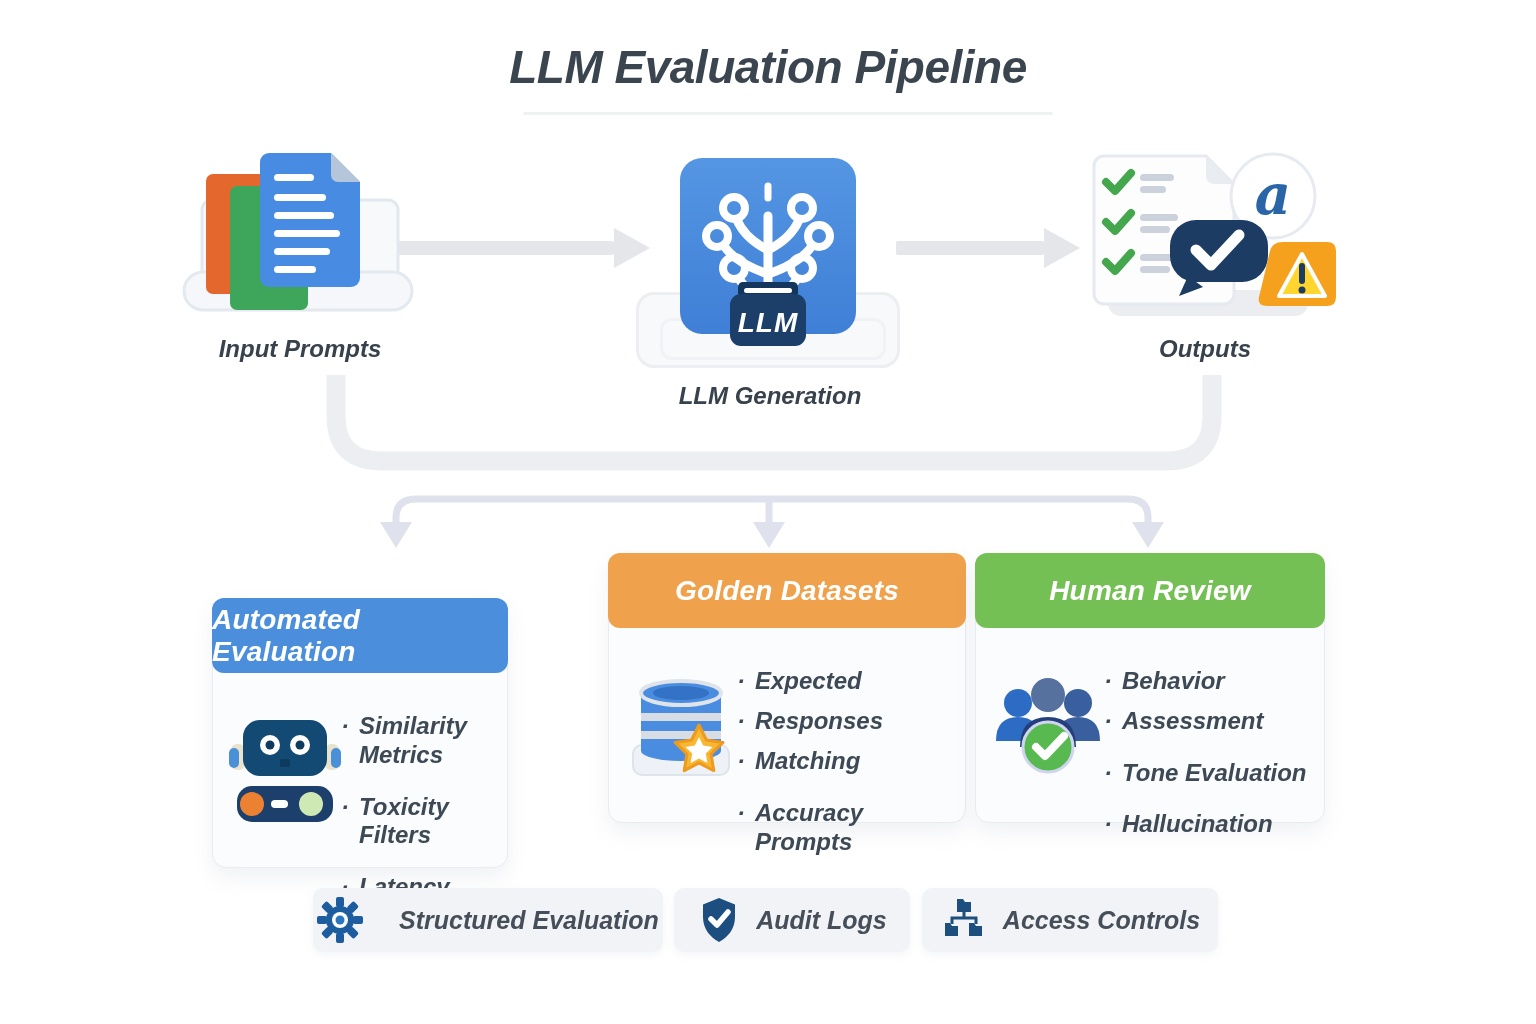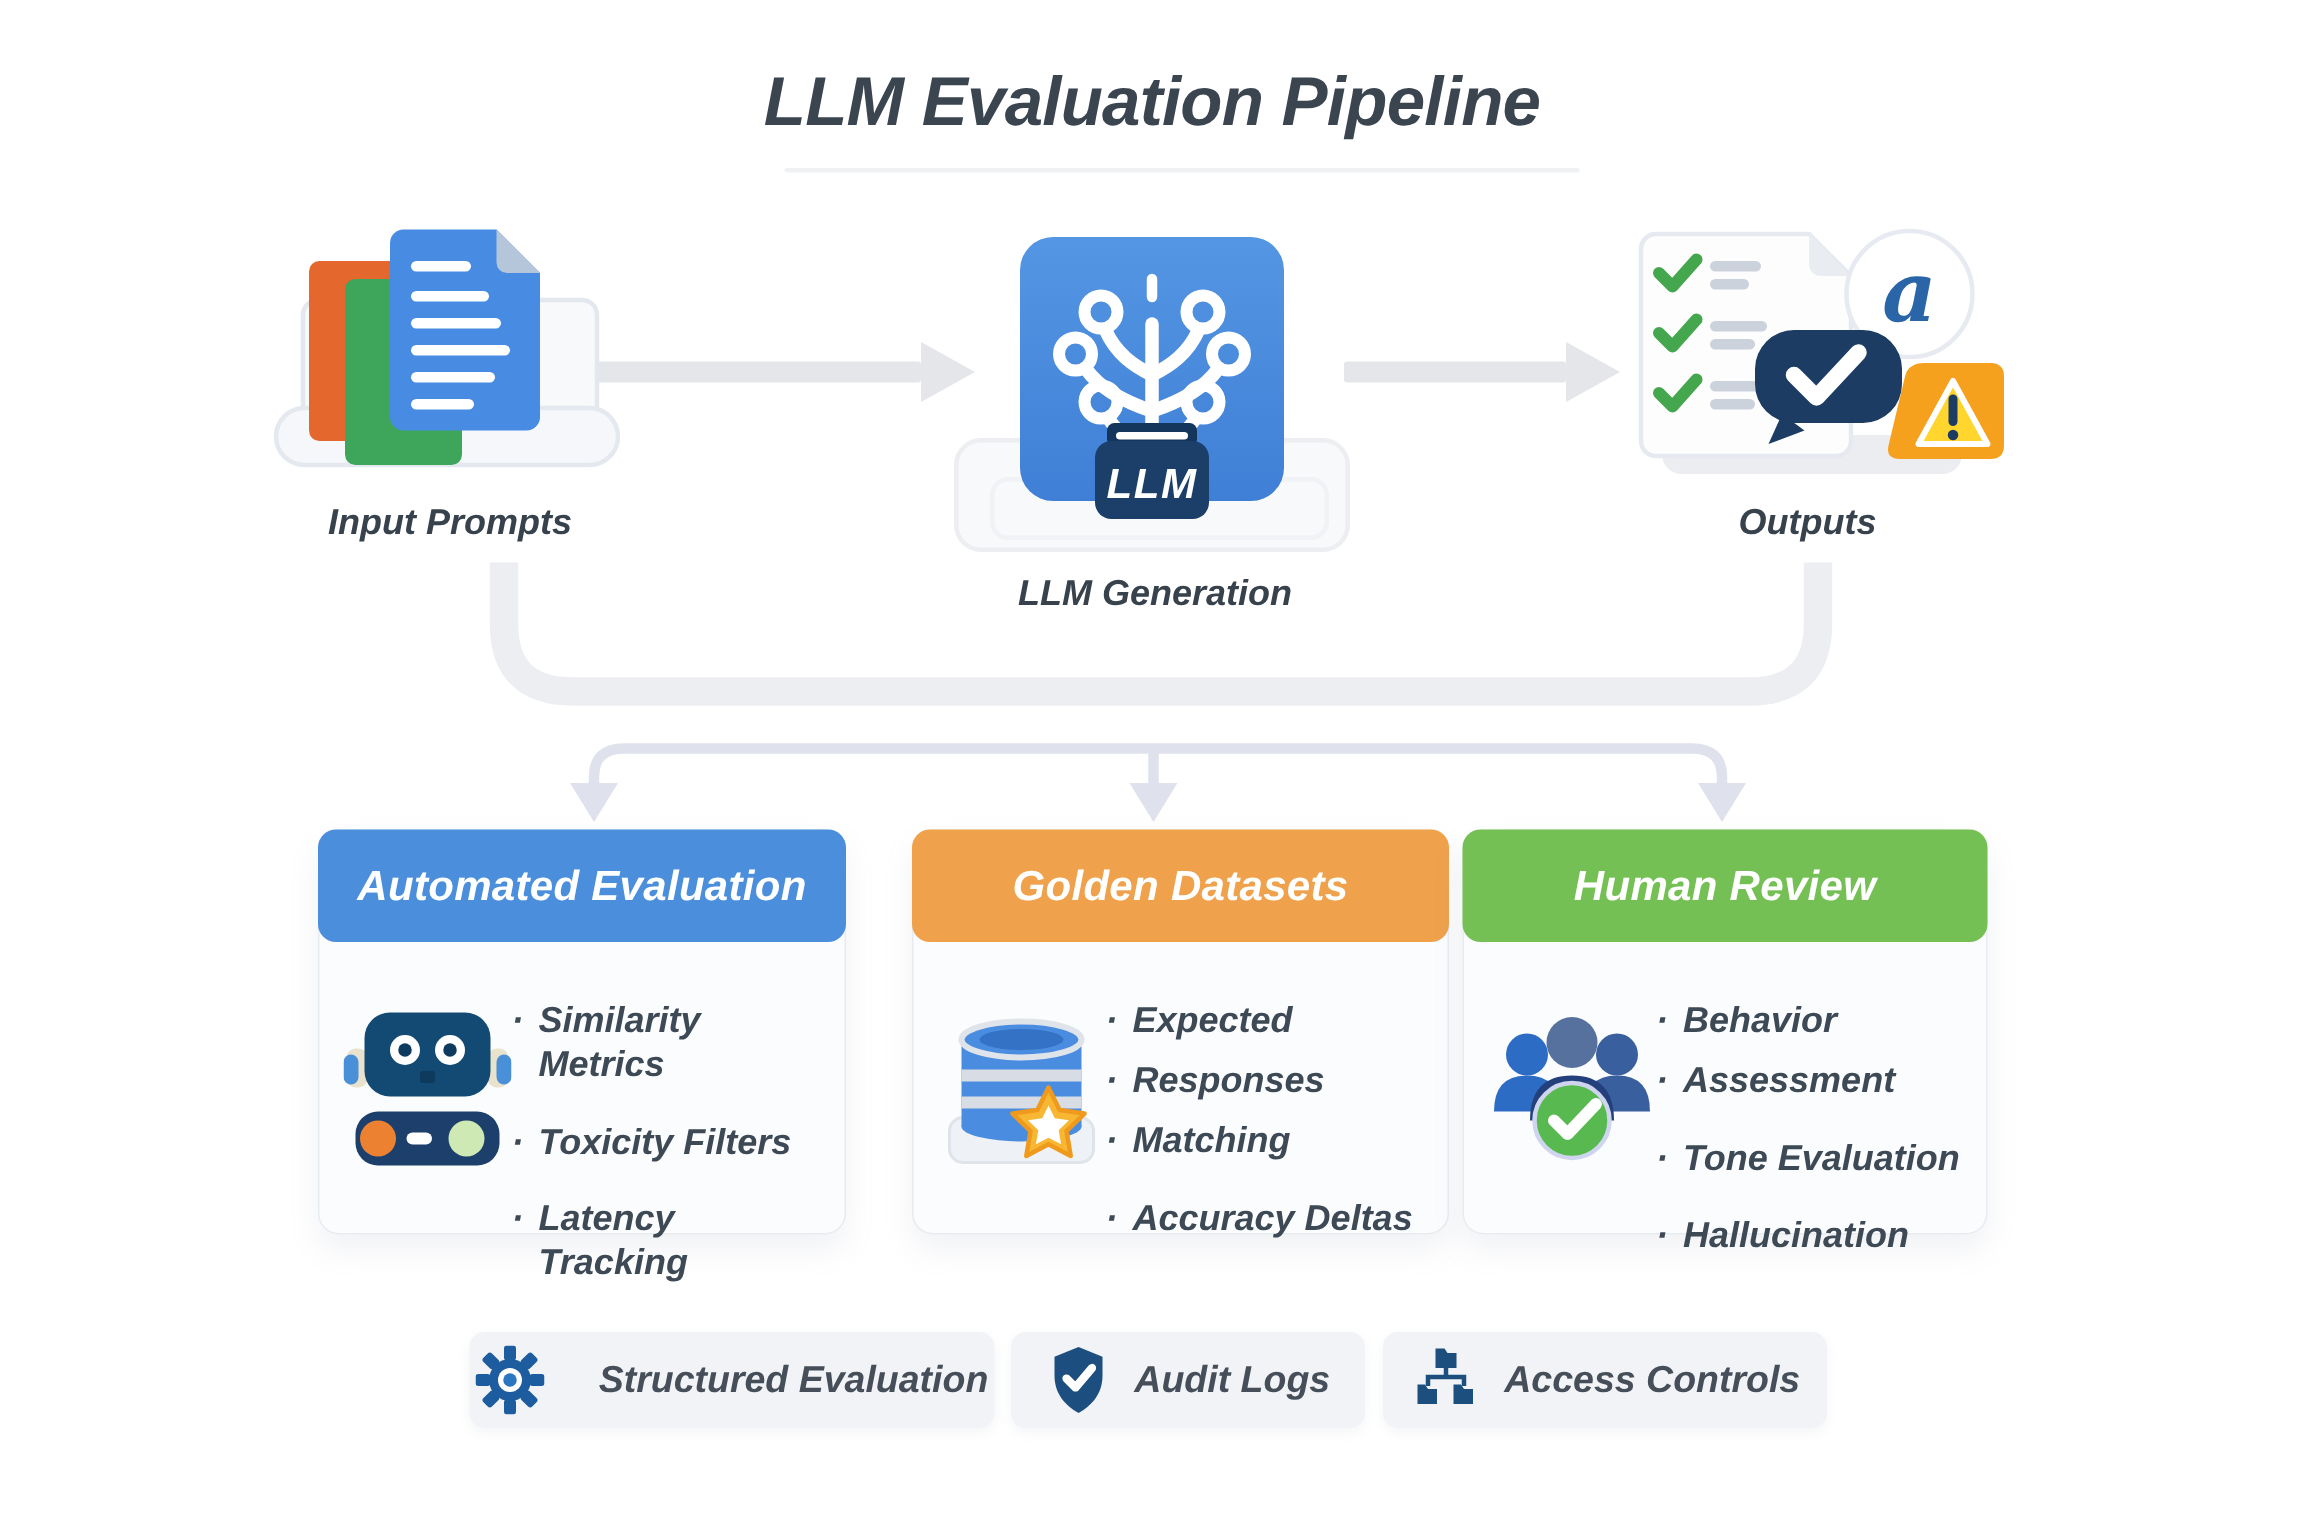--- a/index.html
+++ b/index.html
@@ -26,21 +26,21 @@
     background:#f8f9fb; border:3px solid #eceef2; border-radius:18px; }
   .platform-inner { position:absolute; left:660px; top:318px; width:226px; height:42px;
     border:3px solid #f0f2f5; border-radius:12px; background:transparent; }
 
   .icon-abs { position:absolute; }
 
   
   .card { position:absolute; top:553px; height:270px; background:#fbfcfe;
     border:1px solid #e8ebf0; border-radius:14px;
     box-shadow:0 10px 20px rgba(140,150,170,0.12); }
-  #card-0 { left:212px; width:352px; }
+  #card-0 { left:212px; width:296px;margin-top:45px; }
   #card-1 { left:608px; width:358px; }
   #card-2 { left:975px; width:350px; }
   .card-header { position:absolute; top:-1px; left:-1px; right:-1px; height:75px;
     border-radius:12px; display:flex; align-items:center; justify-content:center;
     color:#ffffff; font-size:28px; font-weight:700; letter-spacing:0.2px; }
   .card-body { position:absolute; top:75px; left:0; right:0; bottom:0;
     display:flex; align-items:flex-start; padding:36px 14px 0 16px; }
   .card-icon { flex:0 0 112px; margin-top:4px; }
   .card-items { list-style:none; flex:1; margin-top:2px; }
   .card-items li { display:flex; align-items:flex-start; font-size:24px; font-weight:700;
@@ -232,21 +232,21 @@
           <li>
           <span class="dot">·</span>
           <span>Responses</span>
         </li>
           <li>
           <span class="dot">·</span>
           <span>Matching</span>
         </li>
           <li>
           <span class="dot">·</span>
-          <span>Accuracy Deltas</span>
+          <span>Accuracy Prompts</span>
         </li>
         </ul>
     </div>
   </div>
 
   <div class="card" id="card-2">
     <div class="card-header" style="background: rgb(117, 192, 85);">Human Review</div>
     <div class="card-body">
       <svg class="card-icon" width="112" height="112" viewBox="0 0 112 112">
         <circle cx="26" cy="34" r="14" fill="#2d6cc4"></circle>

